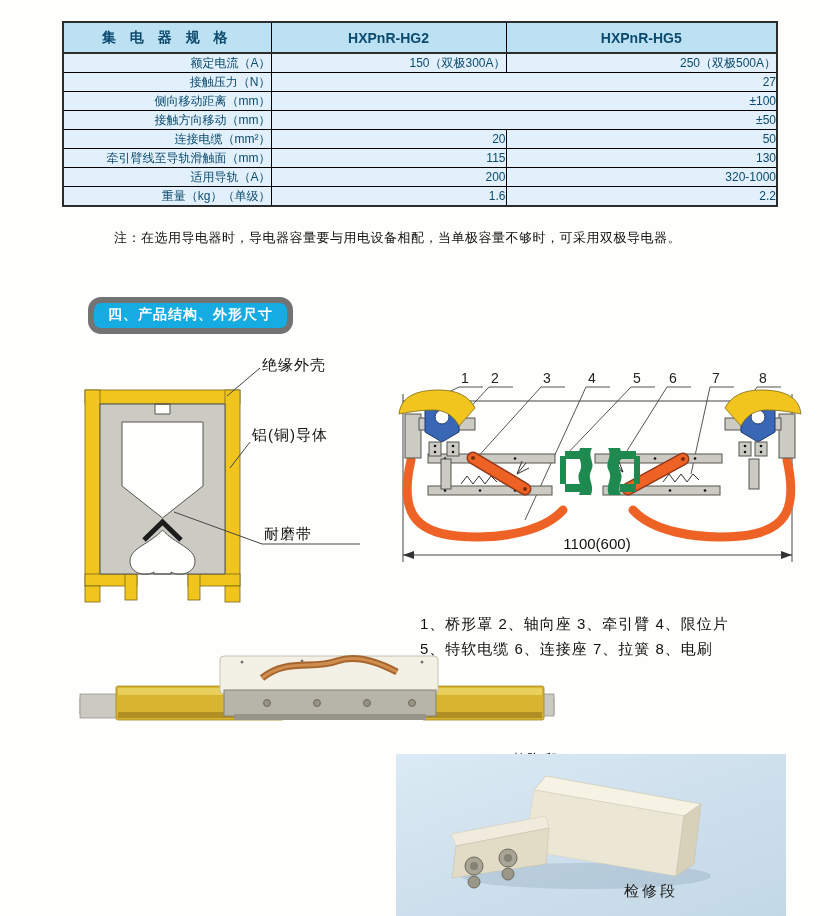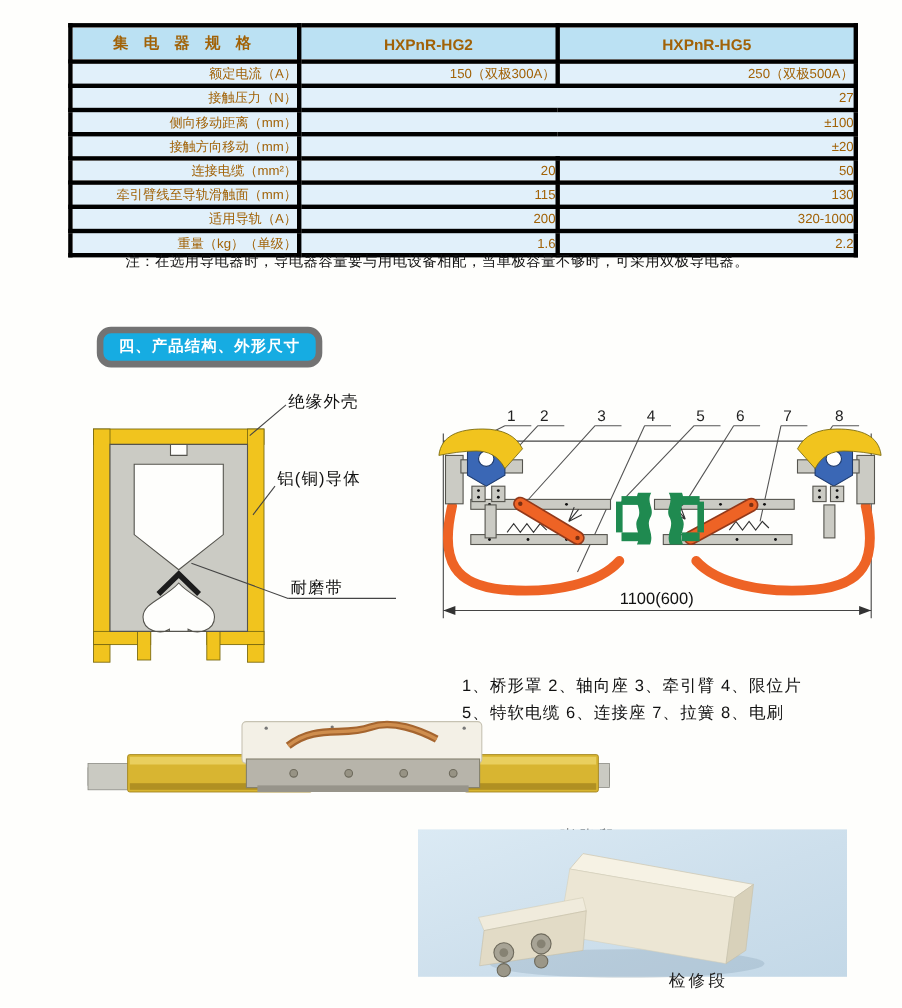--- a/index.html
+++ b/index.html
@@ -7,21 +7,21 @@
     --c-yellow:#f1c41e; --c-gray:#cbcbc4; --c-orange:#ee6325;
     --c-green:#1f8a50; --c-blue:#3a67b5; --c-photo:#cddfec;
   }
   html,body{margin:0;padding:0;background:#fff;}
   .page{position:relative;width:820px;height:916px;background:#fefefc;
         font-family:"Liberation Sans","DejaVu Sans",sans-serif;overflow:hidden;}
 
   
   table.spec{position:absolute;left:62px;top:21px;width:714px;
              border-collapse:collapse;table-layout:fixed;border:2px solid #2c2c2c;}
-  .spec th,.spec td{border:4px solid #000000;color:#a16207;overflow:hidden;white-space:nowrap;}
+  .spec th,.spec td{border:1px solid #000000;color:#0c4a6e;overflow:hidden;white-space:nowrap;}
   .spec thead tr{border-bottom:2px solid #2c2c2c;}
   .spec th{height:27px;background:var(--c-th-bg);font-size:14px;font-weight:bold;}
   .spec th.first{letter-spacing:5px;}
   .spec td{height:18px;background:var(--c-td-bg);text-align:right;font-size:12px;padding:0;}
   .spec td.lbl{text-align:right;padding-left:13px;}
 
   .note{position:absolute;left:114px;top:229px;font-size:13px;color:#111;letter-spacing:.5px;}
 
   .pill{position:absolute;left:88px;top:297px;background:var(--c-accent);color:#fff;
         font-weight:bold;font-size:14px;padding:3px 14px 4px;border-radius:13px;
@@ -29,21 +29,21 @@
 
   .svg-cross{position:absolute;left:72px;top:348px;}
   .svg-schem{position:absolute;left:395px;top:362px;}
   .legend{position:absolute;left:420px;top:611px;font-size:15px;color:#111;
           line-height:25px;letter-spacing:1px;}
 
   .svg-exp{position:absolute;left:72px;top:648px;}
   .cap-expansion{position:absolute;left:72px;top:751px;width:490px;text-align:right;
                  font-size:15px;color:#111;letter-spacing:3px;}
 
-  .photo-inspection{position:absolute;left:380px;top:754px;width:390px;height:134px;
+  .photo-inspection{position:absolute;left:396px;top:754px;width:390px;height:162px;
                     background:linear-gradient(160deg,#dbeaf4 0%,var(--c-photo) 55%,#c3d8e7 100%);}
   .cap-inspection{position:absolute;left:228px;top:128px;font-size:15px;color:#222;letter-spacing:3px;}
 
   
   .f-yellow{fill:var(--c-yellow);stroke:#7a6a10;stroke-width:.8;}
   .f-gray{fill:var(--c-gray);stroke:#55544e;stroke-width:1;}
   .f-green{fill:var(--c-green);}
   .f-blue{fill:var(--c-blue);stroke:#1d3a6e;stroke-width:1;}
   .ln{stroke:#444;stroke-width:1;fill:none;}
   .txt{font-family:"Liberation Sans","DejaVu Sans",sans-serif;fill:#111;}
@@ -75,21 +75,21 @@
         <tr>
           <td class="lbl">接触压力（N）</td>
           <td colspan="2">27</td>
         </tr>
         <tr>
           <td class="lbl">侧向移动距离（mm）</td>
           <td colspan="2">±100</td>
         </tr>
         <tr>
           <td class="lbl">接触方向移动（mm）</td>
-          <td colspan="2">±20</td>
+          <td colspan="2">±50</td>
         </tr>
         <tr>
           <td class="lbl">连接电缆（mm²）</td>
           <td>20</td>
           <td>50</td>
         </tr>
         <tr>
           <td class="lbl">牵引臂线至导轨滑触面（mm）</td>
           <td>115</td>
           <td>130</td>

